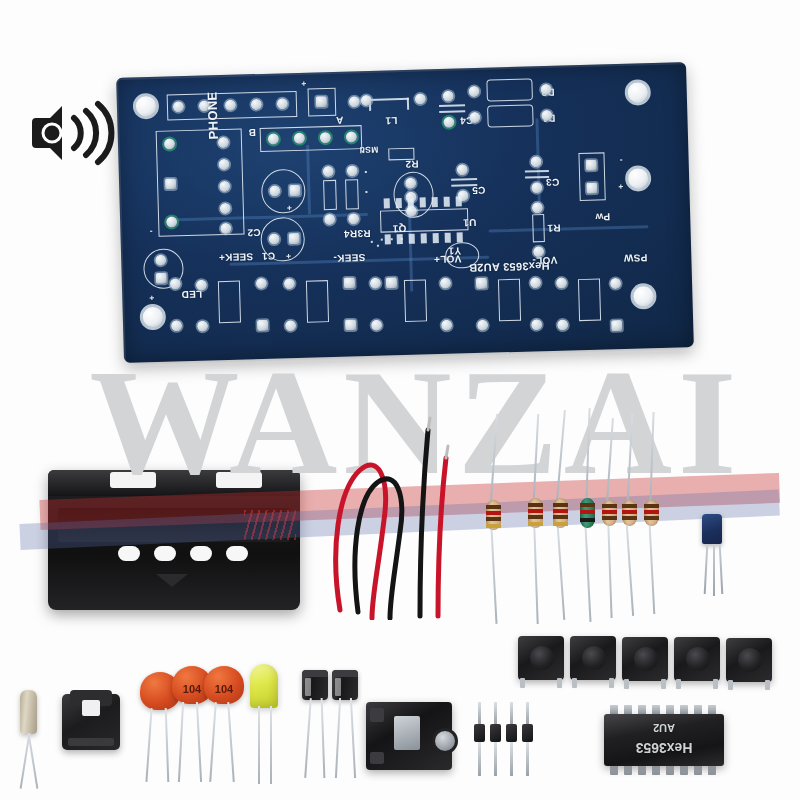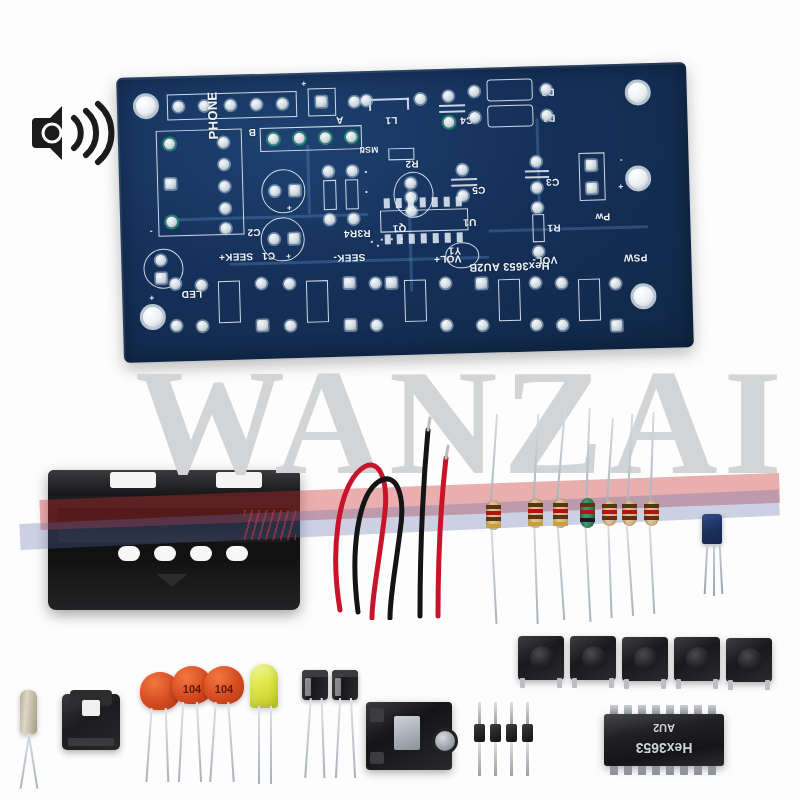--- a/index.html
+++ b/index.html
@@ -5,24 +5,24 @@
   html,body{margin:0;padding:0;}
   body{
     width:800px;height:800px;overflow:hidden;position:relative;
     background:#ffffff;
     font-family:"Liberation Sans", sans-serif;
   }
   #stage{position:absolute;inset:0;width:800px;height:800px;overflow:hidden;background:#fdfdfd;}
 
   
   .watermark{
-    position:absolute;left:68px;top:352px;width:720px;height:140px;
+    position:absolute;left:56px;top:352px;width:720px;height:140px;
     font-family:"Liberation Serif", serif;
     font-size:150px;font-weight:700;letter-spacing:6px;
-    color:#d2d4d6;line-height:140px;text-align:right;
+    color:#d2d4d6;line-height:140px;text-align:center;
     white-space:nowrap;user-select:none;z-index:4;
   }
 
   
   .ribbon{position:absolute;z-index:5;pointer-events:none;}
   .ribbon-red{
     left:40px;top:500px;width:740px;height:30px;
     background:rgba(200,45,45,.38);
     transform:rotate(-2.1deg);transform-origin:left center;
   }

